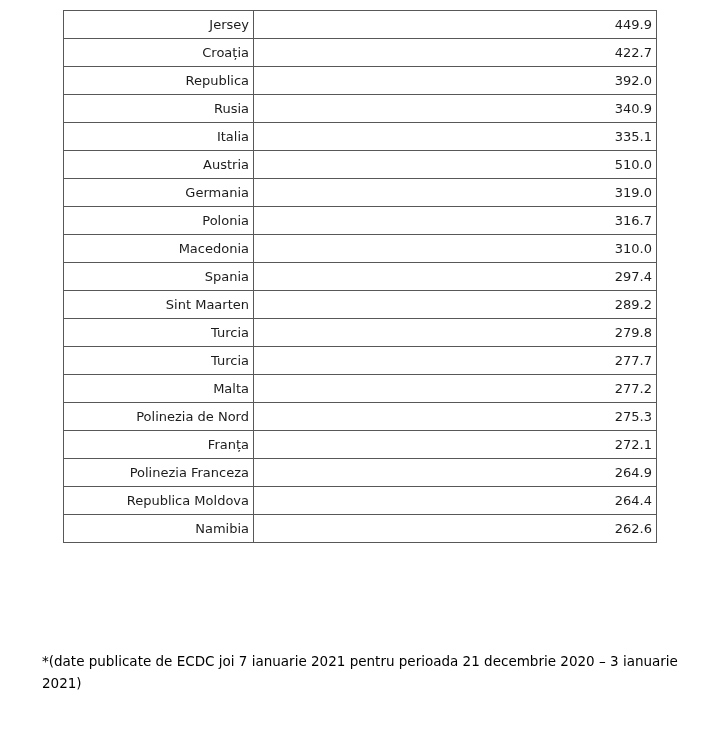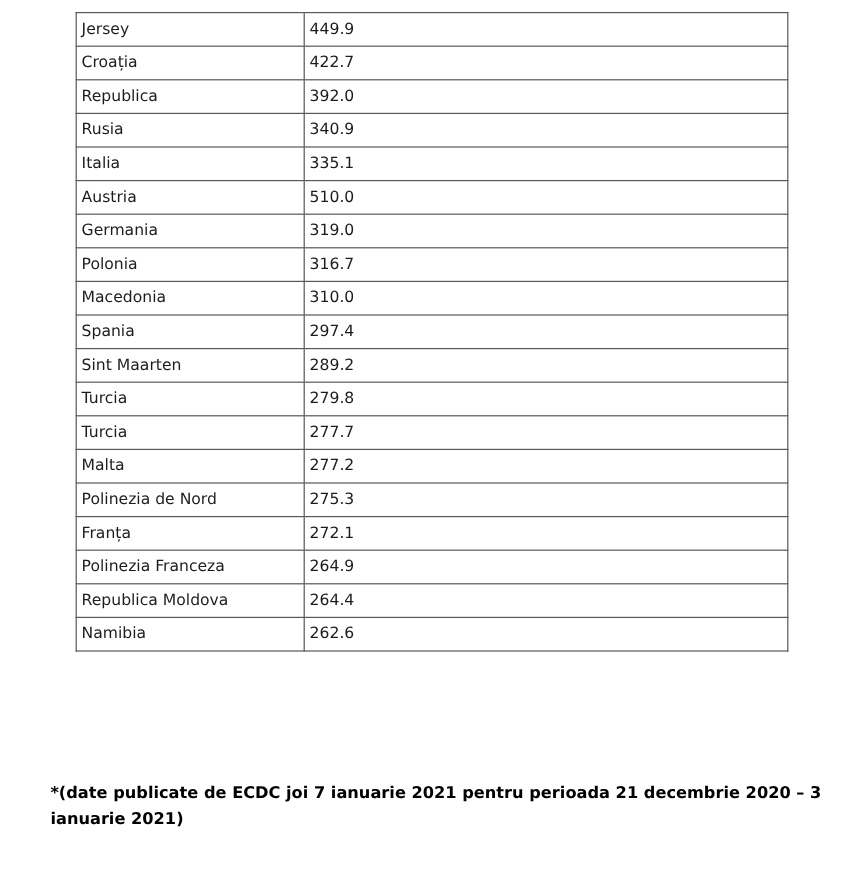--- a/index.html
+++ b/index.html
@@ -27,35 +27,35 @@
     border-collapse: collapse;
     table-layout: fixed;
     border: 1px solid #3b3b3b;
   }
   col.col-country { width: 190px; }
   col.col-value  { width: 403px; }
   table.data-table td {
     border: 1px solid #585858;
     height: 27px;
     padding: 0 4px;
-    text-align: left;
+    text-align: right;
     vertical-align: middle;
     font-size: 13px;
     color: #1c1c1c;
     white-space: nowrap;
     overflow: hidden;
   }
   .footnote {
     position: absolute;
     left: 42px;
     top: 650px;
     width: 648px;
     margin: 0;
     font-size: 13.5px;
-    font-weight: bold;
+    font-weight: normal;
     line-height: 22px;
     color: #000000;
   }
 </style>
 </head>
 <body>
 
 <div class="page">
   <table class="data-table">
     <colgroup>

